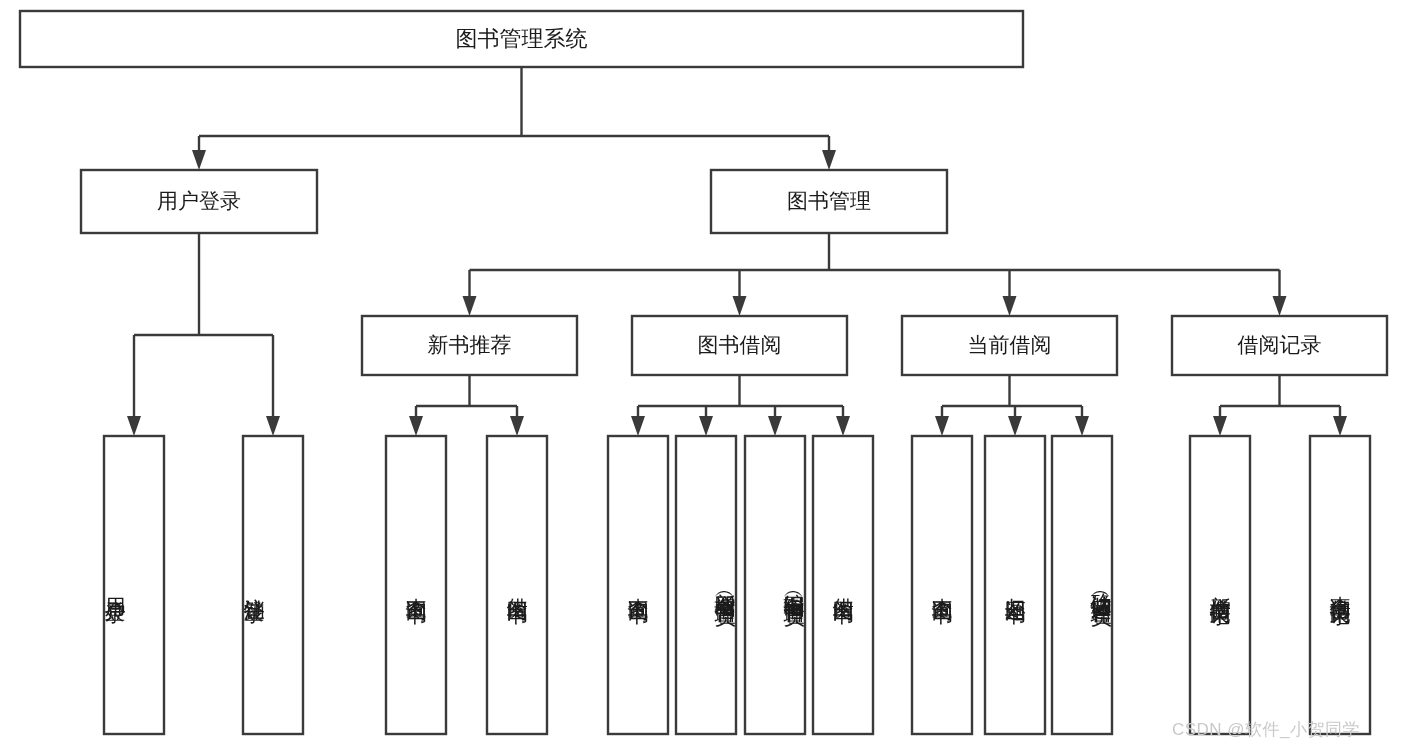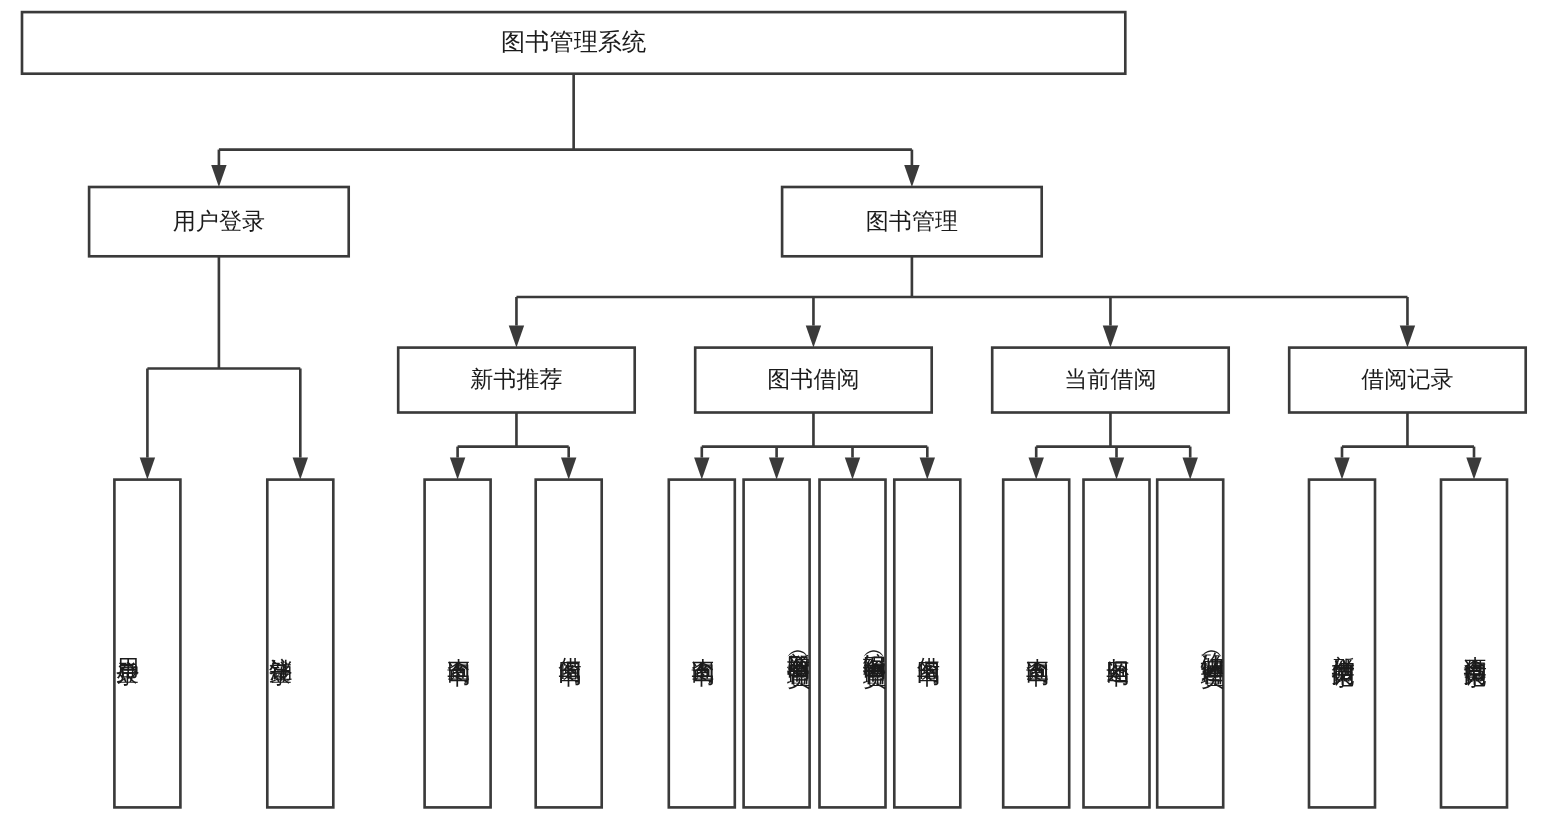--- a/index.html
+++ b/index.html
@@ -180,13 +180,14 @@
       <div class="vlabel" style="left: 608px; width: 60px; top: 436px; height: 298px; align-items: center;">查询图书</div>
       <div class="vlabel" style="left: 676px; width: 60px; top: 448px; height: 274px; align-items: flex-start;">新增图书（管理员）</div>
       <div class="vlabel" style="left: 745px; width: 60px; top: 448px; height: 274px; align-items: flex-start;">编辑图书（管理员）</div>
       <div class="vlabel" style="left: 813px; width: 60px; top: 436px; height: 298px; align-items: center;">借阅图书</div>
       <div class="vlabel" style="left: 912px; width: 60px; top: 436px; height: 298px; align-items: center;">查询图书</div>
       <div class="vlabel" style="left: 985px; width: 60px; top: 436px; height: 298px; align-items: center;">归还图书</div>
       <div class="vlabel" style="left: 1052px; width: 60px; top: 448px; height: 274px; align-items: flex-start;">确认归还（管理员）</div>
       <div class="vlabel" style="left: 1190px; width: 60px; top: 436px; height: 298px; align-items: center;">新增借阅记录</div>
       <div class="vlabel" style="left: 1310px; width: 60px; top: 436px; height: 298px; align-items: center;">查询借阅记录</div>
     </div>
+  <div class="watermark">CSDN @软件_小贺同学</div>
 </div>
 
 </body></html>

